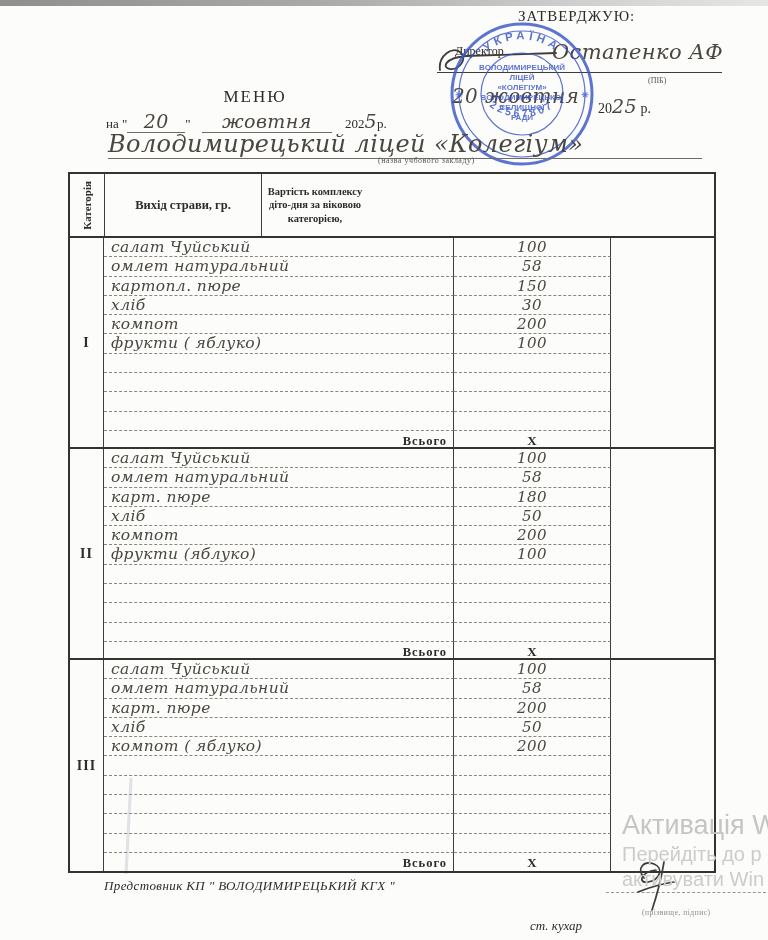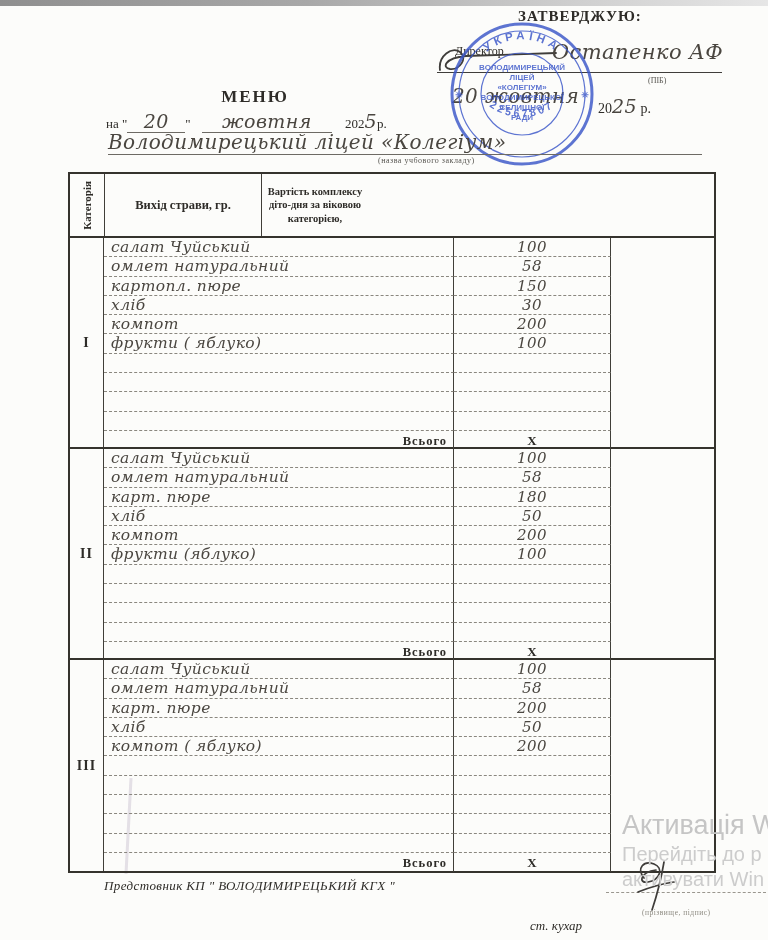--- a/index.html
+++ b/index.html
@@ -9,40 +9,40 @@
     font-family:"Liberation Serif", serif;
     color:#2e2c28;
   }
   .abs{position:absolute;}
   
   .top-band{left:0;top:0;width:768px;height:6px;
     background:linear-gradient(90deg,#8f8f8f 0%,#a8a8a8 40%,#cfcfcf 75%,#e6e6e6 100%);}
   .smudge{left:127px;top:778px;width:3px;height:96px;background:#cfc8d6;opacity:.55;transform:rotate(3deg);}
   
   .print{font-family:"Liberation Serif", serif;color:#2e2c28;}
-  .b{font-weight:bold;}
+  .b{font-weight:normal;}
   
   .hand{font-family:"DejaVu Serif", serif;font-style:italic;color:#4a4640;letter-spacing:.4px;}
   
   .zatv{left:518px;top:8px;font-size:15px;letter-spacing:1px;}
   .director{left:455px;top:44px;font-size:12px;}
   .sig-line{left:437px;top:46px;width:285px;height:26px;border-bottom:1.6px solid #3f3d3a;}
   .dir-name{left:552px;top:40px;font-size:21px;}
   .pib{left:648px;top:76px;font-size:8px;color:#55534e;}
   .appr-daymonth{left:452px;top:84px;font-size:20px;}
   .appr-year{left:598px;top:95px;font-size:14px;text-align:right;}
   .appr-year .hand{font-size:19px;}
   
   .stamp{left:446px;top:20px;width:152px;height:150px;opacity:.82;}
   
   .menu-title{left:110px;top:87px;width:290px;text-align:center;font-size:17px;letter-spacing:2px;}
   .date-line{left:106px;top:110px;font-size:13px;white-space:nowrap;}
   .date-line .hand{font-size:19px;}
   .date-line .useg{border-bottom:1px solid #6d6a64;display:inline-block;text-align:center;}
-  .school{left:108px;top:130px;width:594px;border-bottom:1.4px solid #6d6a64;font-size:20px;white-space:nowrap;}
+  .school{left:108px;top:130px;width:594px;border-bottom:1.4px solid #6d6a64;font-size:24px;white-space:nowrap;}
   .school-caption{left:378px;top:156px;font-size:8px;color:#55534e;letter-spacing:.5px;}
   
   .tbl{left:68px;top:172px;width:648px;border:2.4px solid #35332d;box-sizing:border-box;background:transparent;}
   .thead{display:flex;height:62px;border-bottom:2.2px solid #35332d;}
   .th{display:flex;align-items:center;justify-content:center;text-align:center;font-weight:bold;box-sizing:border-box;}
   .th-cat{width:35px;border-right:1.2px solid #403e38;}
   .th-cat span{writing-mode:vertical-rl;transform:rotate(180deg);font-size:11px;}
   .th-dish{width:350px;border-right:1.2px solid #403e38;font-size:12.5px;}
   .th-out{width:157px;border-right:1.2px solid #403e38;font-size:12.5px;}
   .th-cost{width:106px;font-size:10.5px;line-height:1.25;padding:1px 2px;}

